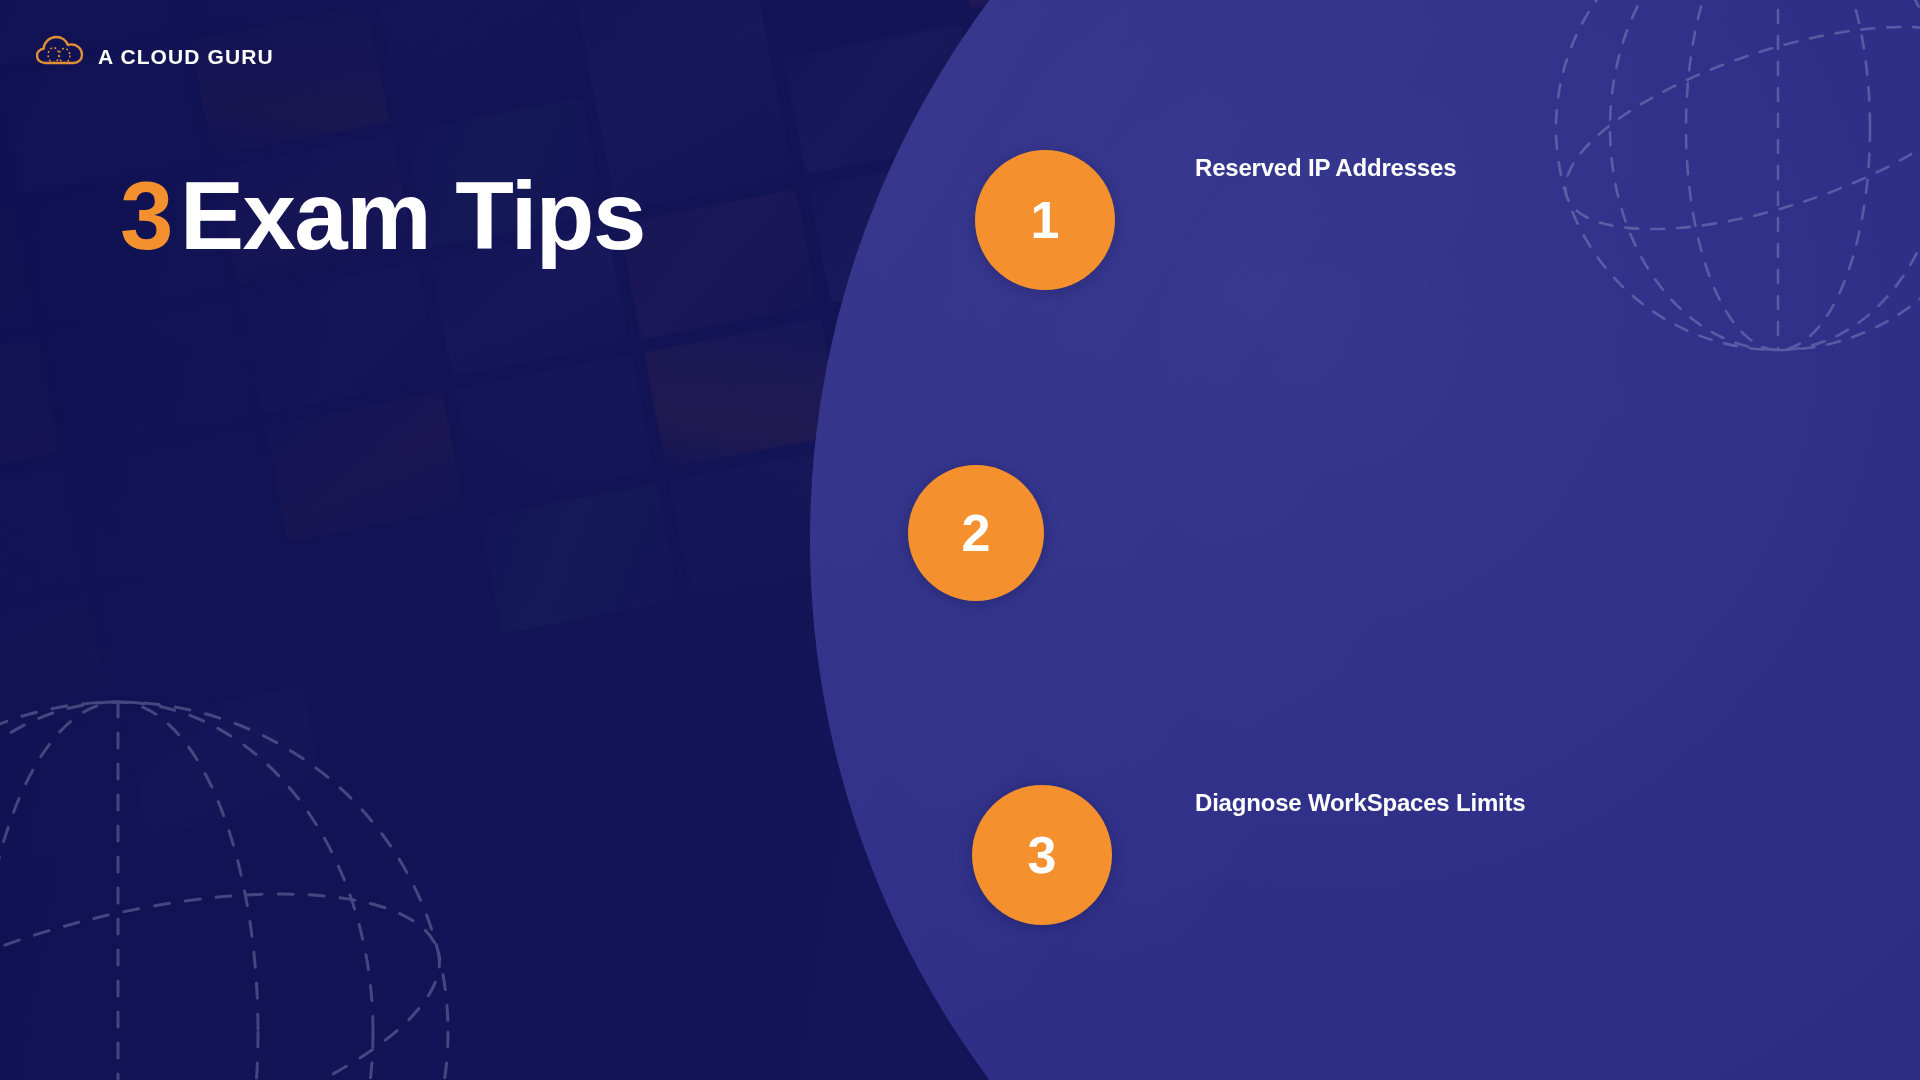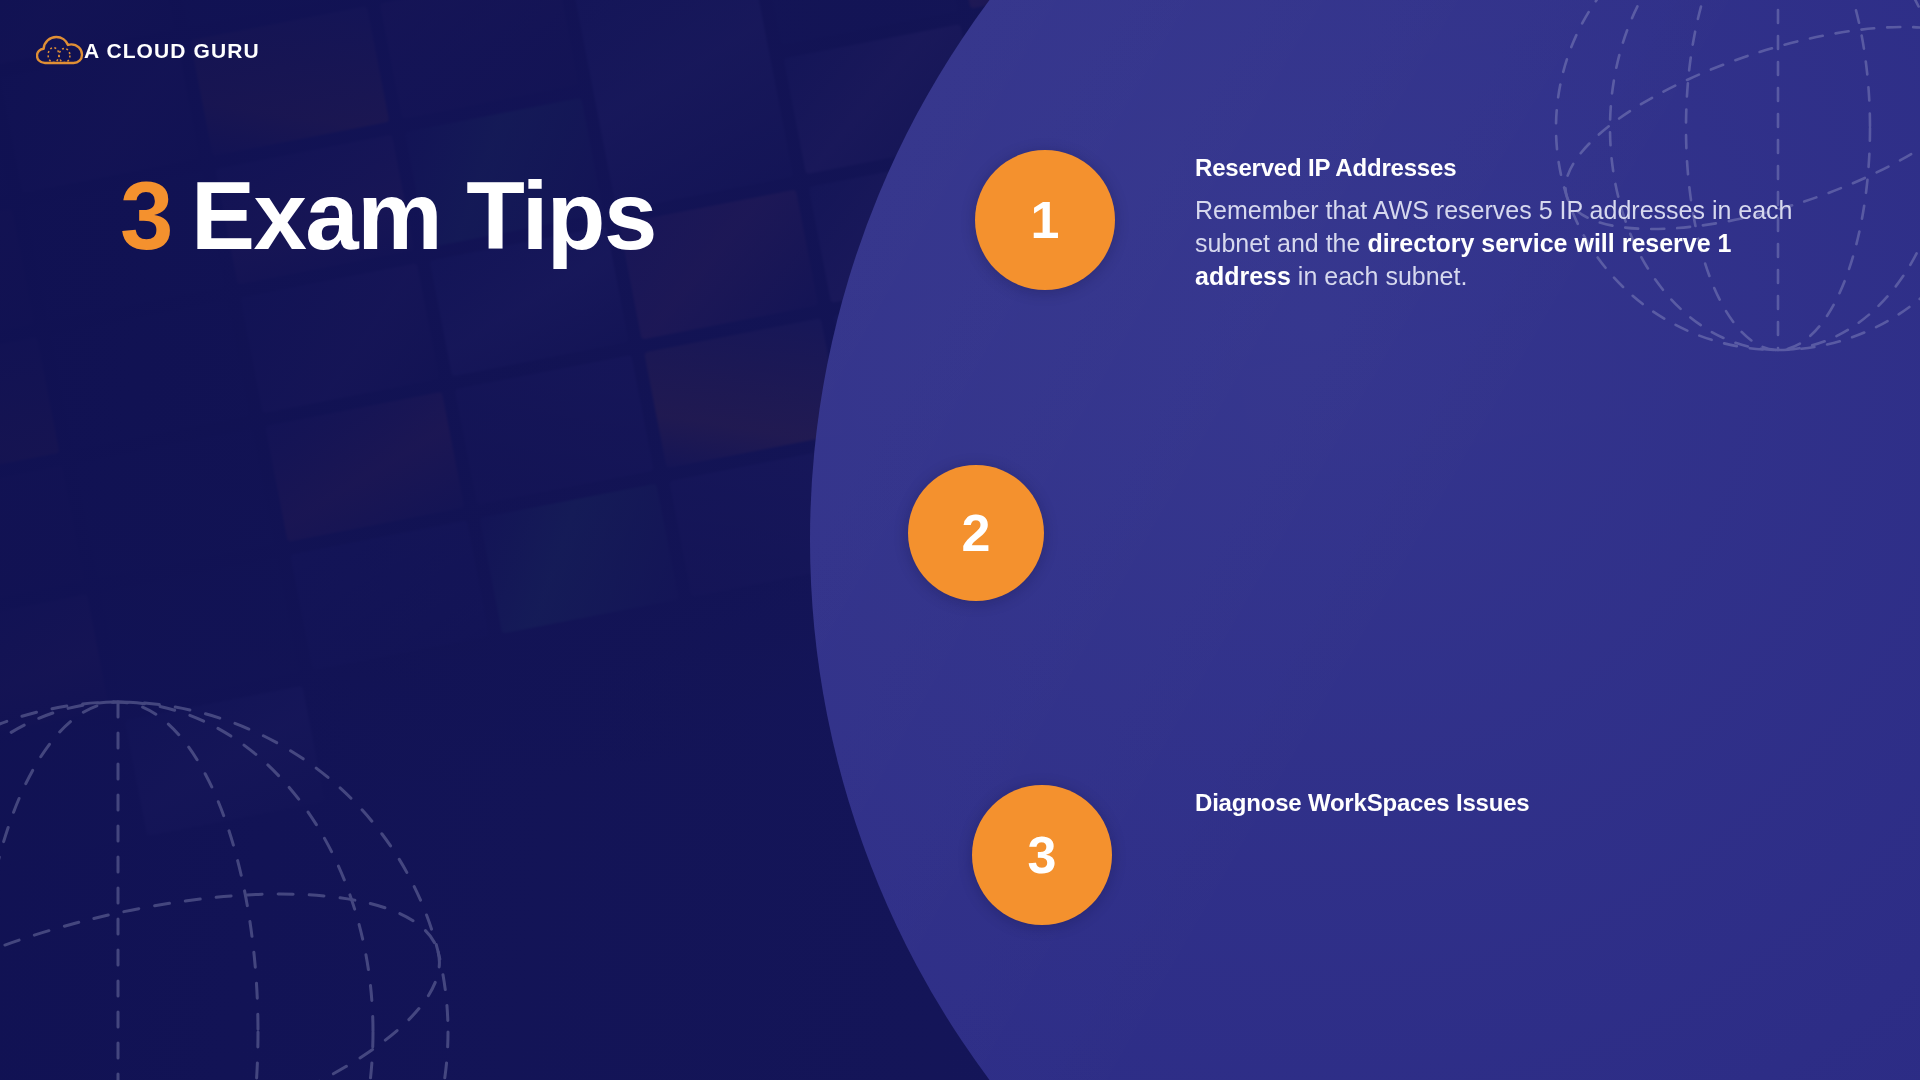--- a/index.html
+++ b/index.html
@@ -80,21 +80,21 @@
 
   
   .globe { position:absolute; pointer-events:none; }
   .globe svg { display:block; }
   .globe-tr { right:-118px; top:-132px; opacity:.30; }
   .globe-bl { left:-262px; bottom:-332px; opacity:.30; }
 
   
   .logo {
     position:absolute; left:36px; top:33px;
-    display:flex; align-items:center; 
+    display:flex; align-items:flex-end; gap:14px;
     z-index:8;
   }
   .logo-mark { width:48px; height:36px; }
   .logo-text {
     color:#ffffff;
     font-size:21px;
     font-weight:bold;
     letter-spacing:1.1px;
   }
 
@@ -102,21 +102,21 @@
   .headline {
     position:absolute; left:120px; top:168px;
     font-size:96px;
     font-weight:bold;
     letter-spacing:-1.5px;
     line-height:1;
     white-space:nowrap;
     z-index:8;
   }
   .headline .num { color:#f4912e; margin-right:8px; }
-  .headline .words { color:#ffffff;margin-left:11px; }
+  .headline .words { color:#ffffff; }
 
   
   .tip {
     position:absolute;
     display:flex;
     align-items:flex-start;
     z-index:8;
   }
   .tip-badge {
     flex:0 0 auto;
@@ -270,28 +270,27 @@
   </div>
 
   <h1 class="headline">
     <span class="num">3</span><span class="words">Exam Tips</span>
   </h1>
 
   <div class="tip" id="tip-1">
     <div class="tip-badge">1</div>
     <div class="tip-body">
       <div class="tip-title">Reserved IP Addresses</div>
-      <div class="tip-text"><span>Remember that AWS reserves 5 IP addresses in each subnet and the </span><b>directory service will reserve 1 address</b><span> in each subnet.</span></div>
     </div>
   </div>
 
   <div class="tip" id="tip-2">
     <div class="tip-badge">2</div>
   </div>
 
   <div class="tip" id="tip-3">
     <div class="tip-badge">3</div>
     <div class="tip-body">
-      <div class="tip-title">Diagnose WorkSpaces Issues</div>
+      <div class="tip-title">Diagnose WorkSpaces Limits</div>
     </div>
   </div>
 
 </div>
 
 </body></html>

